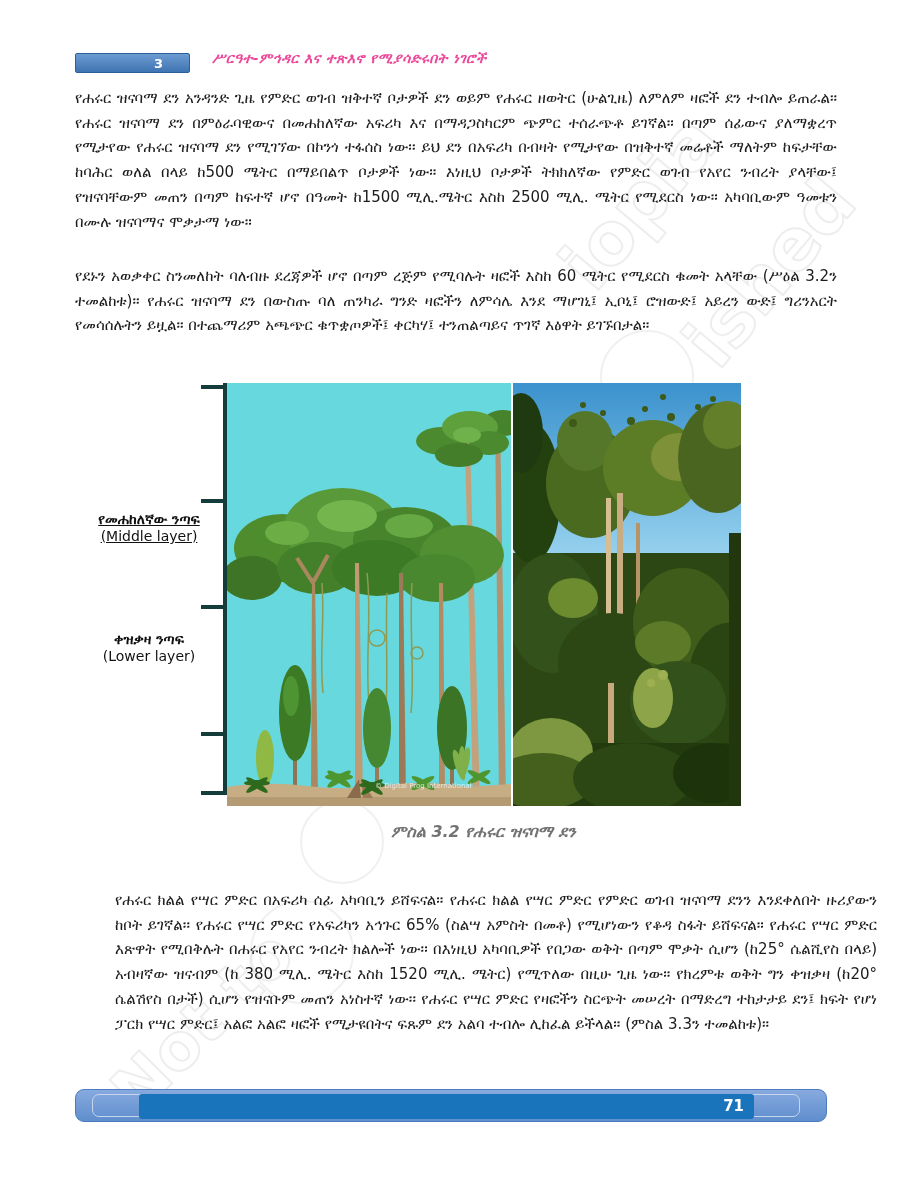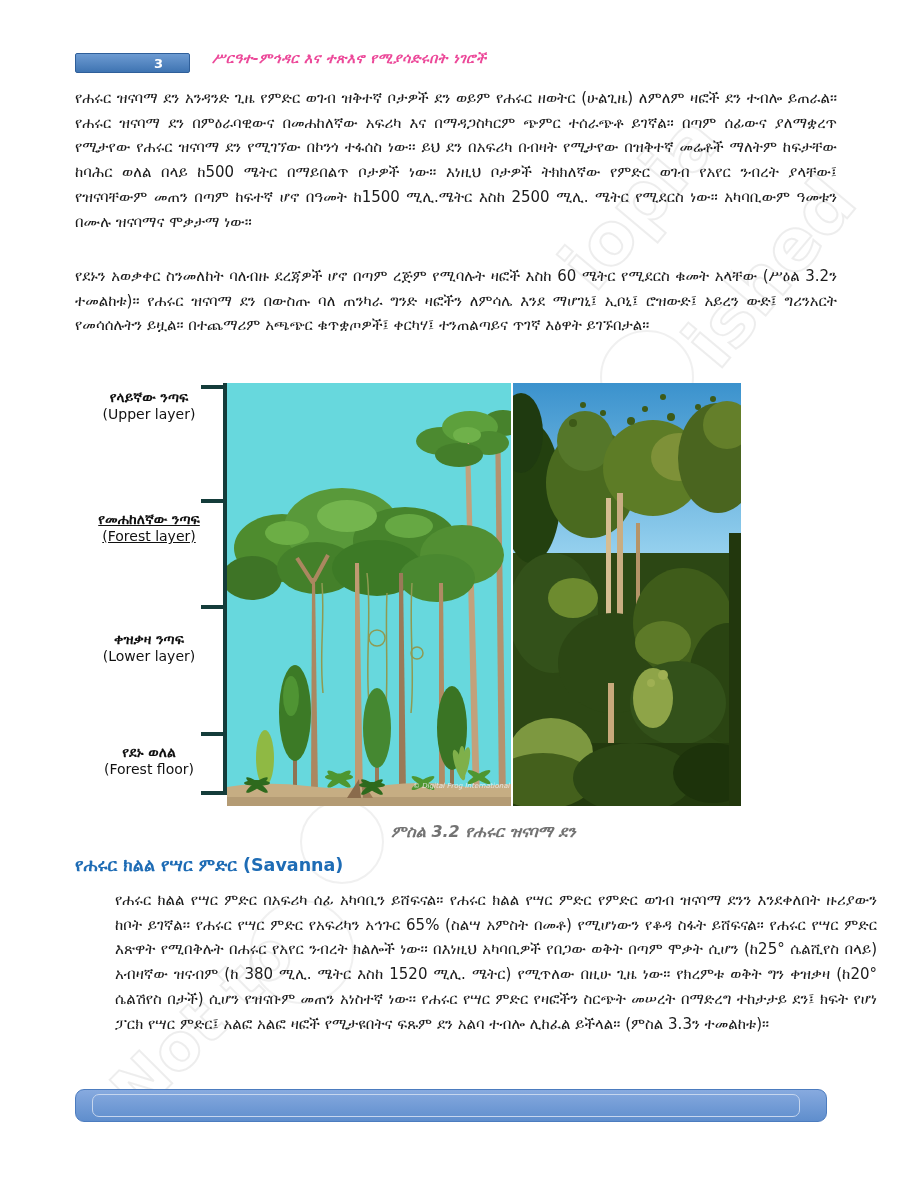--- a/index.html
+++ b/index.html
@@ -35,21 +35,21 @@
   .layer-label .am{font-weight:bold;display:block;}
   .layer-label .en{display:block;font-weight:normal;}
   .lbl-upper{top:6px;}
   .lbl-middle{top:128px;text-decoration:underline;}
   .lbl-lower{top:248px;}
   .lbl-floor{top:361px;}
   .axis-line{position:absolute;left:148px;top:0;width:4px;height:412px;background:#143c3a;}
   .axis-tick{position:absolute;left:126px;width:26px;height:4px;background:#143c3a;}
   .illus{position:absolute;left:152px;top:0;width:284px;height:423px;}
   .photo{position:absolute;left:438px;top:0;width:228px;height:423px;}
-  .credit{position:absolute;left:300px;top:399px;width:135px;font-size:7px;color:#efefef;opacity:.85;text-align:right;font-style:italic;}
+  .credit{position:absolute;left:300px;top:399px;width:135px;font-size:7px;color:#efefef;opacity:.85;text-align:left;}
   .caption{
     position:absolute;left:227px;top:822px;width:513px;text-align:center;
     color:#737373;font-size:16px;font-weight:bold;font-style:italic;
   }
   
   .section-heading{
     position:absolute;left:75px;top:855px;width:700px;
     color:#1e6cb5;font-size:17.5px;font-weight:bold;
   }
   
@@ -84,35 +84,27 @@
   <div class="chapter-box">
     <span>3</span>
   </div>
   <div class="chapter-title">ሥርዓተ-ምኅዳር እና ተጽእኖ የሚያሳድሩበት ነገሮች</div>
 
   <div class="para p1">የሐሩር ዝናባማ ደን አንዳንድ ጊዜ የምድር ወገብ ዝቅተኛ ቦታዎች ደን ወይም የሐሩር ዘወትር (ሁልጊዜ) ለምለም ዛፎች ደን ተብሎ ይጠራል፡፡ የሐሩር ዝናባማ ደን በምዕራባዊውና በመሐከለኛው አፍሪካ እና በማዳጋስካርም ጭምር ተሰራጭቶ ይገኛል፡፡ በጣም ሰፊውና ያለማቋረጥ የሚታየው የሐሩር ዝናባማ ደን የሚገኘው በኮንጎ ተፋሰስ ነው፡፡ ይህ ደን በአፍሪካ በብዛት የሚታየው በዝቅተኛ መሬቶች ማለትም ከፍታቸው ከባሕር ወለል በላይ ከ500 ሜትር በማይበልጥ ቦታዎች ነው፡፡ እነዚህ ቦታዎች ትክክለኛው የምድር ወገብ የአየር ንብረት ያላቸው፤ የዝናባቸውም መጠን በጣም ከፍተኛ ሆኖ በዓመት ከ1500 ሚሊ.ሜትር እስከ 2500 ሚሊ. ሜትር የሚደርስ ነው፡፡ አካባቢውም ዓመቱን በሙሉ ዝናባማና ሞቃታማ ነው፡፡</div>
   <div class="para p2">የደኑን አወቃቀር ስንመለከት ባለብዙ ደረጃዎች ሆኖ በጣም ረጅም የሚባሉት ዛፎች እስከ 60 ሜትር የሚደርስ ቁመት አላቸው (ሥዕል 3.2ን ተመልከቱ)፡፡ የሐሩር ዝናባማ ደን በውስጡ ባለ ጠንካራ ግንድ ዛፎችን ለምሳሌ እንደ ማሆገኒ፤ ኢቦኒ፤ ሮዝውድ፤ አይረን ውድ፤ ግሪንአርት የመሳሰሉትን ይዟል፡፡ በተጨማሪም አጫጭር ቁጥቋጦዎች፤ ቀርካሃ፤ ተንጠልጣይና ጥገኛ እፅዋት ይገኙበታል፡፡</div>
 
   <div class="figure">
 
-    <div class="layer-label lbl-upper">
-      <span class="am">የላይኛው ንጣፍ</span>
-      <span class="en">(Upper layer)</span>
-    </div>
     <div class="layer-label lbl-middle">
       <span class="am">የመሐከለኛው ንጣፍ</span>
-      <span class="en">(Forest layer)</span>
+      <span class="en">(Middle layer)</span>
     </div>
     <div class="layer-label lbl-lower">
       <span class="am">ቀዝቃዛ ንጣፍ</span>
       <span class="en">(Lower layer)</span>
-    </div>
-    <div class="layer-label lbl-floor">
-      <span class="am">የደኑ ወለል</span>
-      <span class="en">(Forest floor)</span>
     </div>
 
     <div class="axis-line"></div>
     <div class="axis-tick" style="top:2px;"></div>
     <div class="axis-tick" style="top:116px;"></div>
     <div class="axis-tick" style="top:222px;"></div>
     <div class="axis-tick" style="top:349px;"></div>
     <div class="axis-tick" style="top:408px;"></div>
 
     <svg class="illus" viewBox="0 0 284 423" preserveAspectRatio="none">
@@ -249,21 +241,23 @@
       <ellipse cx="120" cy="395" rx="60" ry="35" fill="#2c4714"></ellipse>
       <ellipse cx="200" cy="390" rx="40" ry="30" fill="#1d330b"></ellipse>
       <rect x="216" y="150" width="12" height="273" fill="#22370d"></rect>
     </svg>
 
     <div class="credit">© Digital Prog International</div>
   </div>
 
   <div class="caption">ምስል 3.2 የሐሩር ዝናባማ ደን</div>
 
-  <div class="section-heading">የሐሩር ክልል የሣር ምድር (Savanna)</div>
 
   <div class="para p3">የሐሩር ክልል የሣር ምድር በአፍሪካ ሰፊ አካባቢን ይሸፍናል፡፡ የሐሩር ክልል የሣር ምድር የምድር ወገብ ዝናባማ ደንን እንደቀለበት ዙሪያውን ከቦት ይገኛል፡፡ የሐሩር የሣር ምድር የአፍሪካን አኅጉር 65% (ስልሣ አምስት በመቶ) የሚሆነውን የቆዳ ስፋት ይሸፍናል፡፡ የሐሩር የሣር ምድር እጽዋት የሚበቅሉት በሐሩር የአየር ንብረት ክልሎች ነው፡፡ በእነዚህ አካባቢዎች የበጋው ወቅት በጣም ሞቃት ሲሆን (ከ25° ሴልሺየስ በላይ) አብዛኛው ዝናብም (ከ 380 ሚሊ. ሜትር እስከ 1520 ሚሊ. ሜትር) የሚጥለው በዚሁ ጊዜ ነው፡፡ የክረምቱ ወቅት ግን ቀዝቃዛ (ከ20° ሴልሽየስ በታች) ሲሆን የዝናቡም መጠን አነስተኛ ነው፡፡ የሐሩር የሣር ምድር የዛፎችን ስርጭት መሠረት በማድረግ ተከታታይ ደን፤ ክፍት የሆነ ፓርክ የሣር ምድር፤ አልፎ አልፎ ዛፎች የሚታዩበትና ፍጹም ደን አልባ ተብሎ ሊከፈል ይችላል፡፡ (ምስል 3.3ን ተመልከቱ)፡፡</div>
 
   <div class="footer">
     <div class="footer-outline"></div>
+    <div class="footer-fill">
+      <span>71</span>
+    </div>
   </div>
 
 </div>
 
 </body></html>

